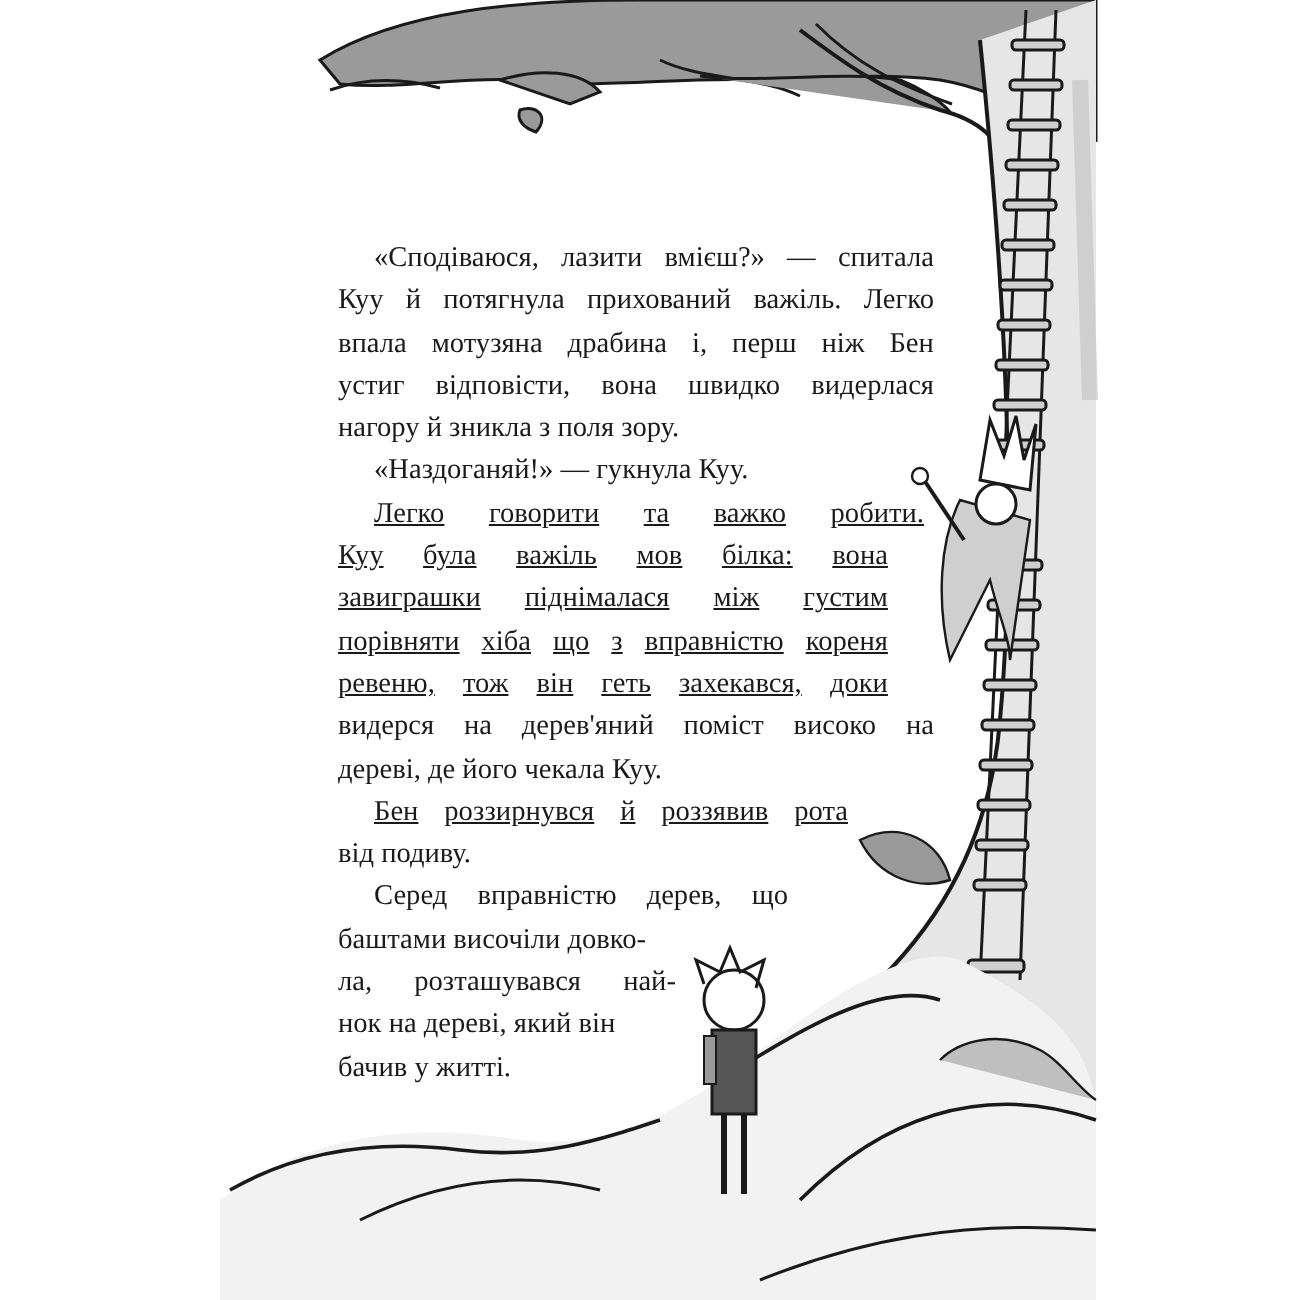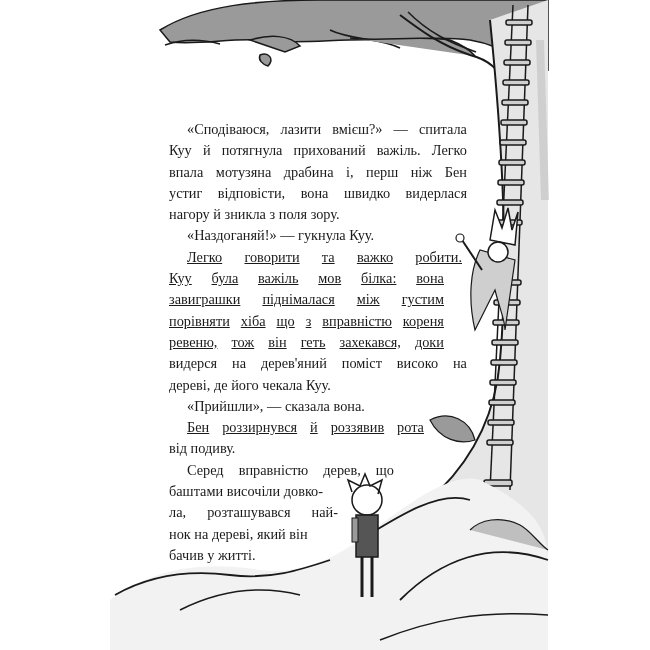--- a/index.html
+++ b/index.html
@@ -170,21 +170,20 @@
     <div class="line">
         <span class="w">видерся</span>
         <span class="w">на</span>
         <span class="w">дерев'яний</span>
         <span class="w">поміст</span>
         <span class="w">високо</span>
         <span class="w">на</span>
       </div>
     <div class="line last">дереві, де його чекала Куу.</div>
 
-    <div class="line last indent">«Прийшли», — сказала вона.</div>
 
     <div class="line indent mid" style="width:237px">
         <span class="w">Бен</span>
         <span class="w">роззирнувся</span>
         <span class="w">й</span>
         <span class="w">роззявив</span>
         <span class="w">рота</span>
       </div>
     <div class="line last">від подиву.</div>
 

